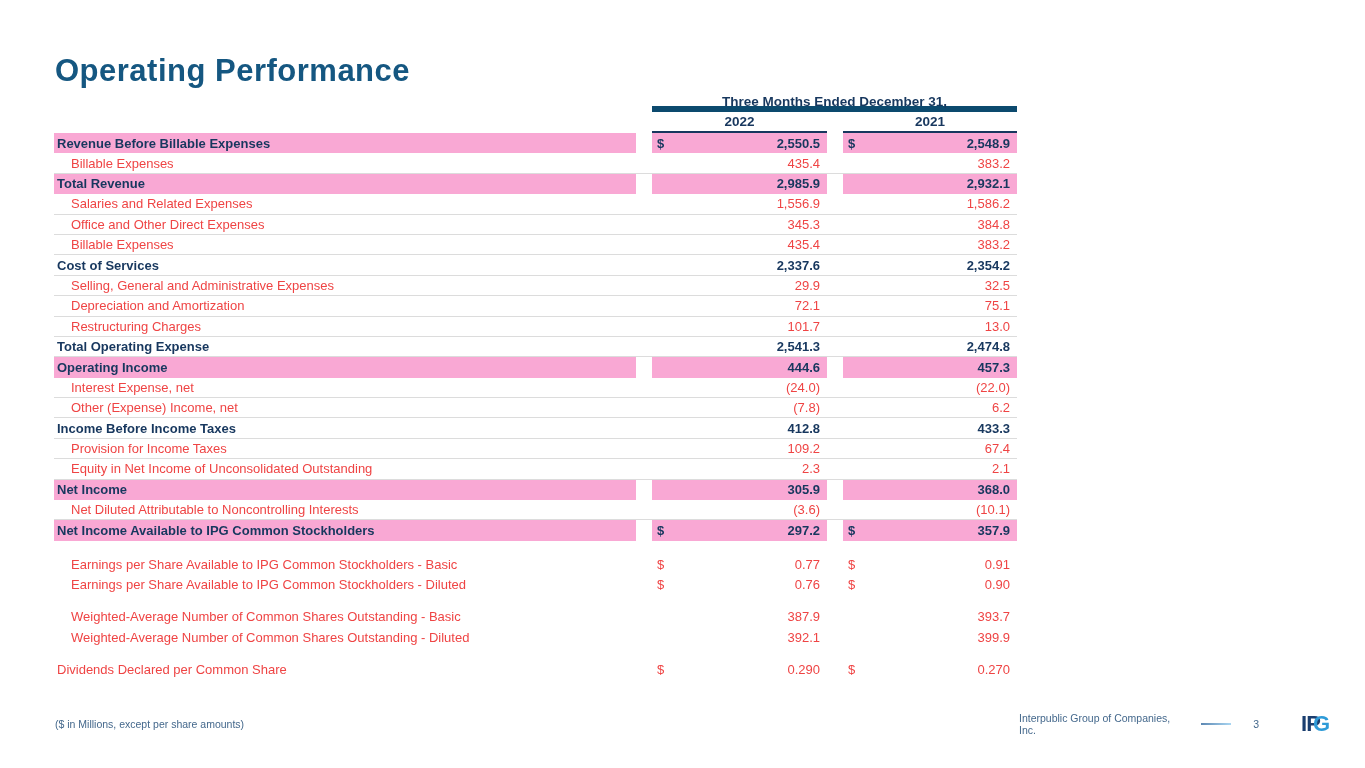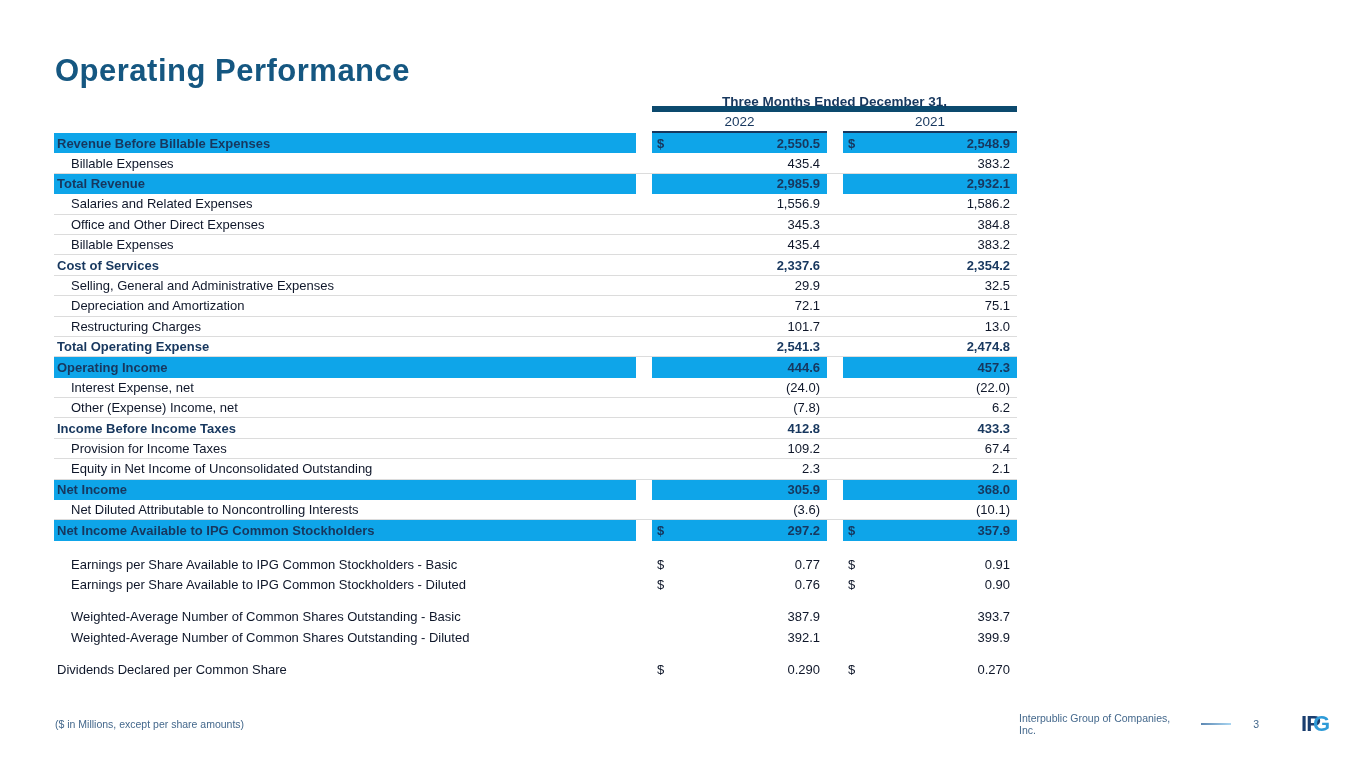--- a/index.html
+++ b/index.html
@@ -17,37 +17,37 @@
   }
   .table-wrap{position:absolute;left:54px;top:94px;width:963px;}
   .hdr-period{
     margin-left:598px;width:365px;box-sizing:border-box;
     text-align:center;font-weight:bold;font-size:13.5px;color:#17375E;
     border-bottom:6px solid #0c4a6e;padding-bottom:2px;height:18px;line-height:16px;
   }
   .grid{display:grid;grid-template-columns:582px 16px 175px 16px 174px;}
   .hdr-years{height:21px;}
   .hdr-year{
-    text-align:center;font-weight:normal;font-size:13.5px;color:#17375E;
+    text-align:center;font-weight:bold;font-size:13.5px;color:#17375E;
     border-bottom:2px solid #17375E;line-height:19px;box-sizing:border-box;
   }
   .row{
     display:grid;grid-template-columns:582px 16px 175px 16px 174px;
     height:20.4px;box-sizing:border-box;
-    font-size:13px;color:#0f172a;
+    font-size:13px;color:#ef4444;
   }
   .row.line{border-bottom:1px solid #DCDCDC;}
   .row.bold{font-weight:bold;color:#17375E;}
   .cell{display:flex;align-items:center;box-sizing:border-box;}
   .label-cell{padding-left:3px;white-space:nowrap;overflow:hidden;}
   .row.indent .label-cell{padding-left:17px;}
   .val-cell{padding:0 7px 0 5px;}
   .num{margin-left:auto;}
   .row.highlight .label-cell,
-  .row.highlight .val-cell{background:#0ea5e9;}
+  .row.highlight .val-cell{background:#f9a8d4;}
   .spacer-row{width:100%;}
   .footer-note{
     position:absolute;left:55px;top:718px;
     font-size:10.5px;color:#44688C;
   }
   .footer-right{
     position:absolute;left:1019px;top:712px;width:310px;
     display:flex;align-items:center;font-size:10.5px;color:#44688C;
   }
   .footer-dash{

